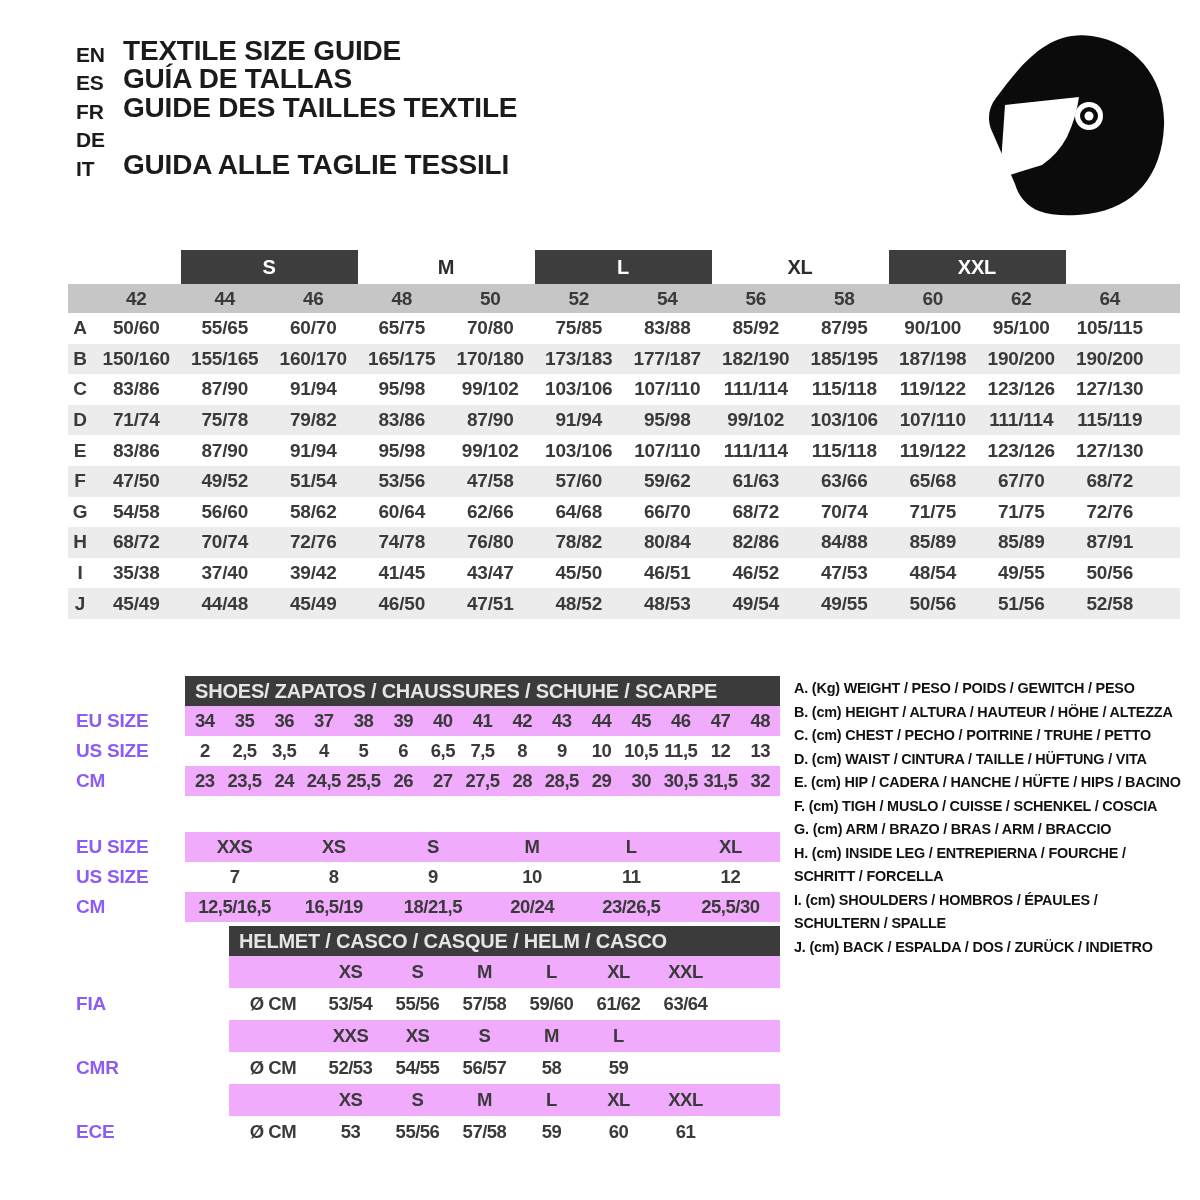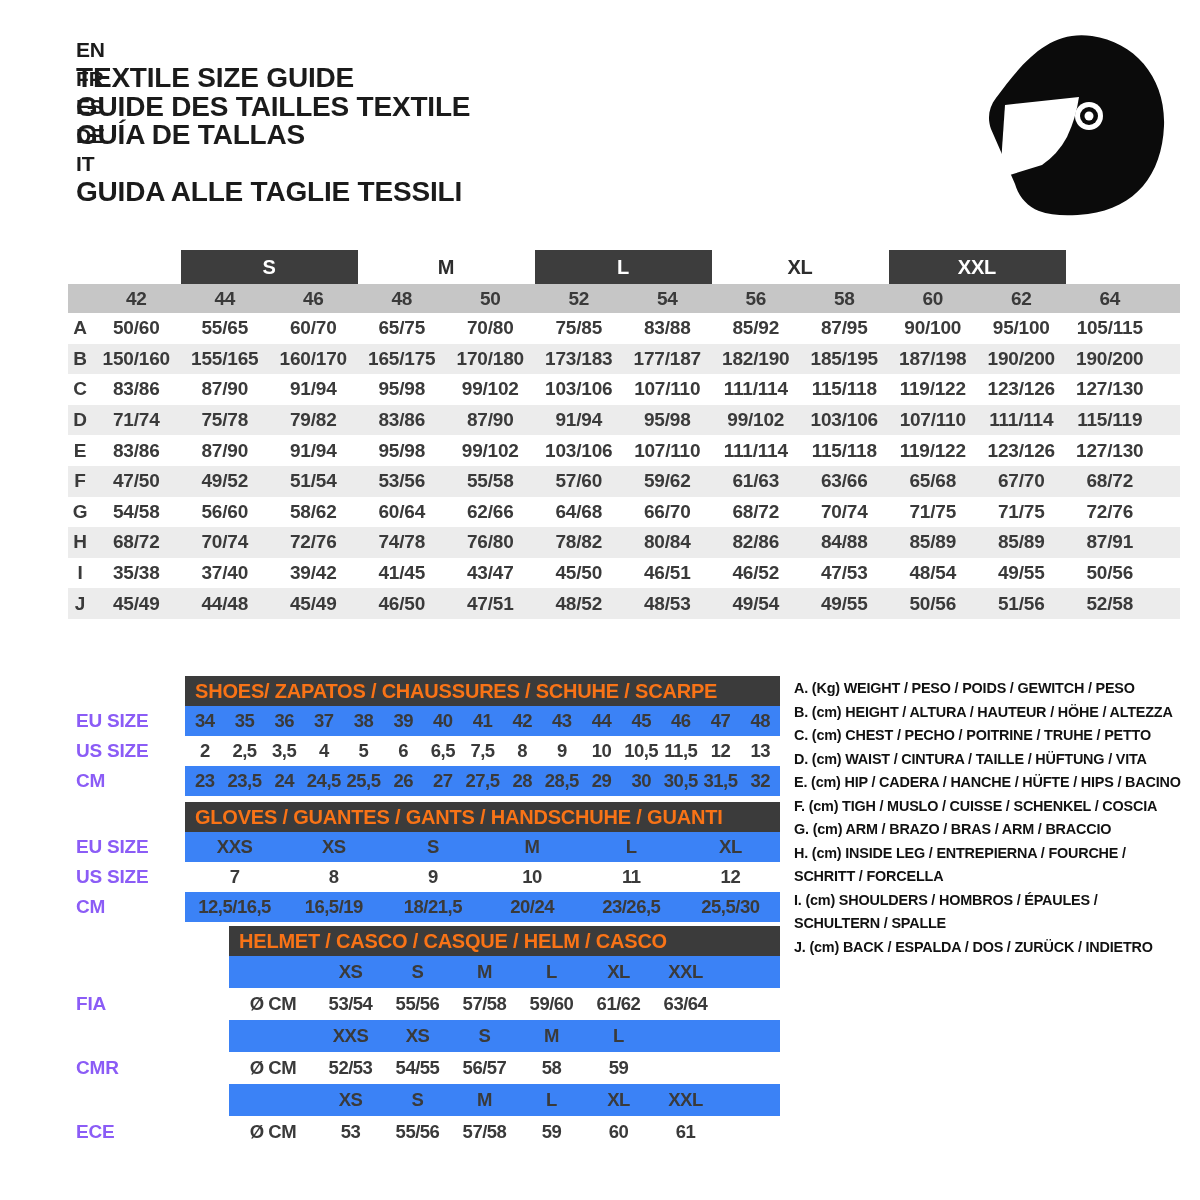--- a/index.html
+++ b/index.html
@@ -5,21 +5,21 @@
   * { margin:0; padding:0; box-sizing:border-box; }
   html,body { background:#ffffff; }
   .page {
     position:relative; width:1200px; height:1200px; background:#ffffff;
     font-family:"Liberation Sans","DejaVu Sans",sans-serif;
     color:#222; overflow:hidden; letter-spacing:-0.2px; font-stretch:condensed;
   }
 
   
   .lang-block { position:absolute; left:76px; top:38px; }
-  .lang-row { display:flex; height:28.5px; align-items:flex-start;flex-direction:column; }
+  .lang-row { display:flex; height:28.5px; align-items:flex-end; }
   .lang-code { width:47px; font-weight:bold; font-size:21px; color:#1b1b1b; flex:none; }
   .lang-title { font-weight:bold; font-size:28px; color:#1b1b1b; white-space:nowrap; }
 
   
   .helmet-icon { position:absolute; left:972px; top:30px; }
 
   
   .main-table { position:absolute; left:68px; top:250px; width:1112px; }
   .m-grid { display:grid; grid-template-columns:24px repeat(12,1fr) 26px; }
   .group-row { height:34px; }
@@ -39,24 +39,24 @@
   .sub-section { width:100%; }
   .sub-section.shoes   { margin-top:4px; }
   .sub-section.gloves  { margin-top:6px; }
   .sub-section.helmet-t{ margin-top:4px; }
   .sub-row { display:flex; height:30px; }
   .helmet-t .sub-row { height:32px;gap:44px; }
   .sub-row.header-row { height:30px; }
   .sub-label-col { width:117px; flex:none; display:flex; align-items:center;
     padding-left:8px; font-weight:bold; font-size:19px; color:#8b5cf6; white-space:nowrap; }
   .sub-bar { flex:1; }
-  .dark-bar { background:#3b3b3b; color:#f97316; display:flex; align-items:center;
+  .dark-bar { background:#3b3b3b; color:#e5e5e5; display:flex; align-items:center;
     padding-left:10px; font-weight:bold; font-size:20px; white-space:nowrap; }
   .cells { flex:1; display:grid; }
-  .cells.shaded { background:#3b82f6; }
+  .cells.shaded { background:#f0abfc; }
   .shoes .cells { grid-template-columns:repeat(15,1fr); }
   .gloves .cells { grid-template-columns:repeat(6,1fr); }
   .helmet-t .cells { grid-template-columns:88px repeat(6,67px) 1fr; }
   .cell { display:flex; align-items:center; justify-content:center;
     font-weight:bold; font-size:18.5px; color:#3a3a3a; white-space:nowrap; letter-spacing:-0.5px; }
 
   
   .legend { position:absolute; left:794px; top:676px; width:404px;
     font-weight:bold; font-size:15px; line-height:23.5px; color:#111;
     transform:scaleX(0.96); transform-origin:left top; }
@@ -66,26 +66,26 @@
 <body>
 
 <div class="page">
 
   <div class="lang-block">
       <div class="lang-row">
         <span class="lang-code">EN</span>
         <span class="lang-title">TEXTILE SIZE GUIDE</span>
       </div>
       <div class="lang-row">
+        <span class="lang-code">ES</span>
+        <span class="lang-title">GUÍA DE TALLAS</span>
+      </div>
+      <div class="lang-row">
         <span class="lang-code">FR</span>
         <span class="lang-title">GUIDE DES TAILLES TEXTILE</span>
-      </div>
-      <div class="lang-row">
-        <span class="lang-code">ES</span>
-        <span class="lang-title">GUÍA DE TALLAS</span>
       </div>
       <div class="lang-row">
         <span class="lang-code">DE</span>
       </div>
       <div class="lang-row">
         <span class="lang-code">IT</span>
         <span class="lang-title">GUIDA ALLE TAGLIE TESSILI</span>
       </div>
     </div>
 
@@ -197,21 +197,21 @@
           <div class="value-cell">119/122</div>
           <div class="value-cell">123/126</div>
           <div class="value-cell">127/130</div>
         </div>
         <div class="m-grid data-row stripe">
           <div class="row-letter">F</div>
           <div class="value-cell">47/50</div>
           <div class="value-cell">49/52</div>
           <div class="value-cell">51/54</div>
           <div class="value-cell">53/56</div>
-          <div class="value-cell">55/58</div>
+          <div class="value-cell">47/58</div>
           <div class="value-cell">57/60</div>
           <div class="value-cell">59/62</div>
           <div class="value-cell">61/63</div>
           <div class="value-cell">63/66</div>
           <div class="value-cell">65/68</div>
           <div class="value-cell">67/70</div>
           <div class="value-cell">68/72</div>
         </div>
         <div class="m-grid data-row">
           <div class="row-letter">G</div>
@@ -341,21 +341,20 @@
             <div class="cell">30,5</div>
             <div class="cell">31,5</div>
             <div class="cell">32</div>
           </div>
         </div>
       </div>
 
     <div class="sub-section gloves">
       <div class="sub-row header-row">
         <div class="sub-label-col"></div>
-        <div class="sub-bar dark-bar">GLOVES / GUANTES / GANTS / HANDSCHUHE / GUANTI</div>
       </div>
     <div class="sub-row">
           <div class="sub-label-col">EU SIZE</div>
           <div class="cells shaded">
             <div class="cell">XXS</div>
             <div class="cell">XS</div>
             <div class="cell">S</div>
             <div class="cell">M</div>
             <div class="cell">L</div>
             <div class="cell">XL</div>

